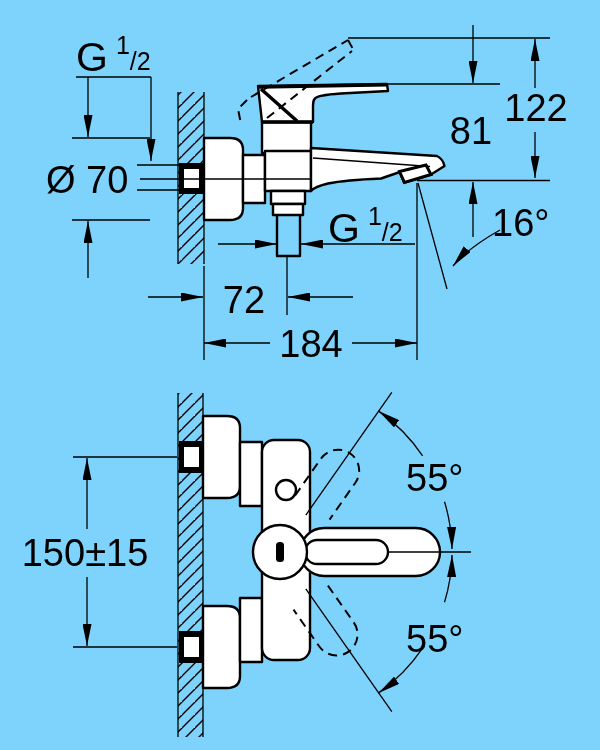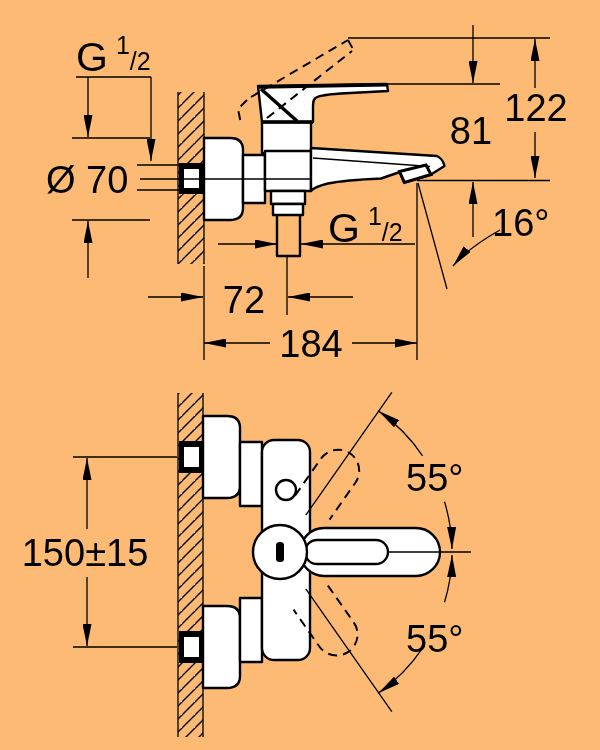--- a/index.html
+++ b/index.html
@@ -1,16 +1,16 @@
 <!DOCTYPE html>
 <html><head>
 <meta charset="utf-8">
 <style>
   html,body{margin:0;padding:0;background:#ffffff;}
-  .sheet{width:600px;height:750px;background:#fdba74;position:relative;overflow:hidden;
+  .sheet{width:600px;height:750px;background:#7dd3fc;position:relative;overflow:hidden;
          font-family:"Liberation Sans", sans-serif;}
   svg{display:block;}
   svg text{fill:#000;font-family:"Liberation Sans", sans-serif;}
   .outline{fill:#ffffff;stroke:#000;stroke-width:2.4;stroke-linejoin:round;}
   .outline-nf{fill:none;stroke:#000;stroke-width:2.4;stroke-linejoin:round;}
   .thick{stroke:#000;stroke-width:3.4;fill:none;stroke-linecap:butt;}
   .dim{stroke:#000;stroke-width:1.3;fill:none;}
   .thin{stroke:#000;stroke-width:1.3;fill:none;}
   .dash{stroke:#000;stroke-width:2;fill:none;stroke-dasharray:9 6;}
   .dimtxt{font-size:38px;}

